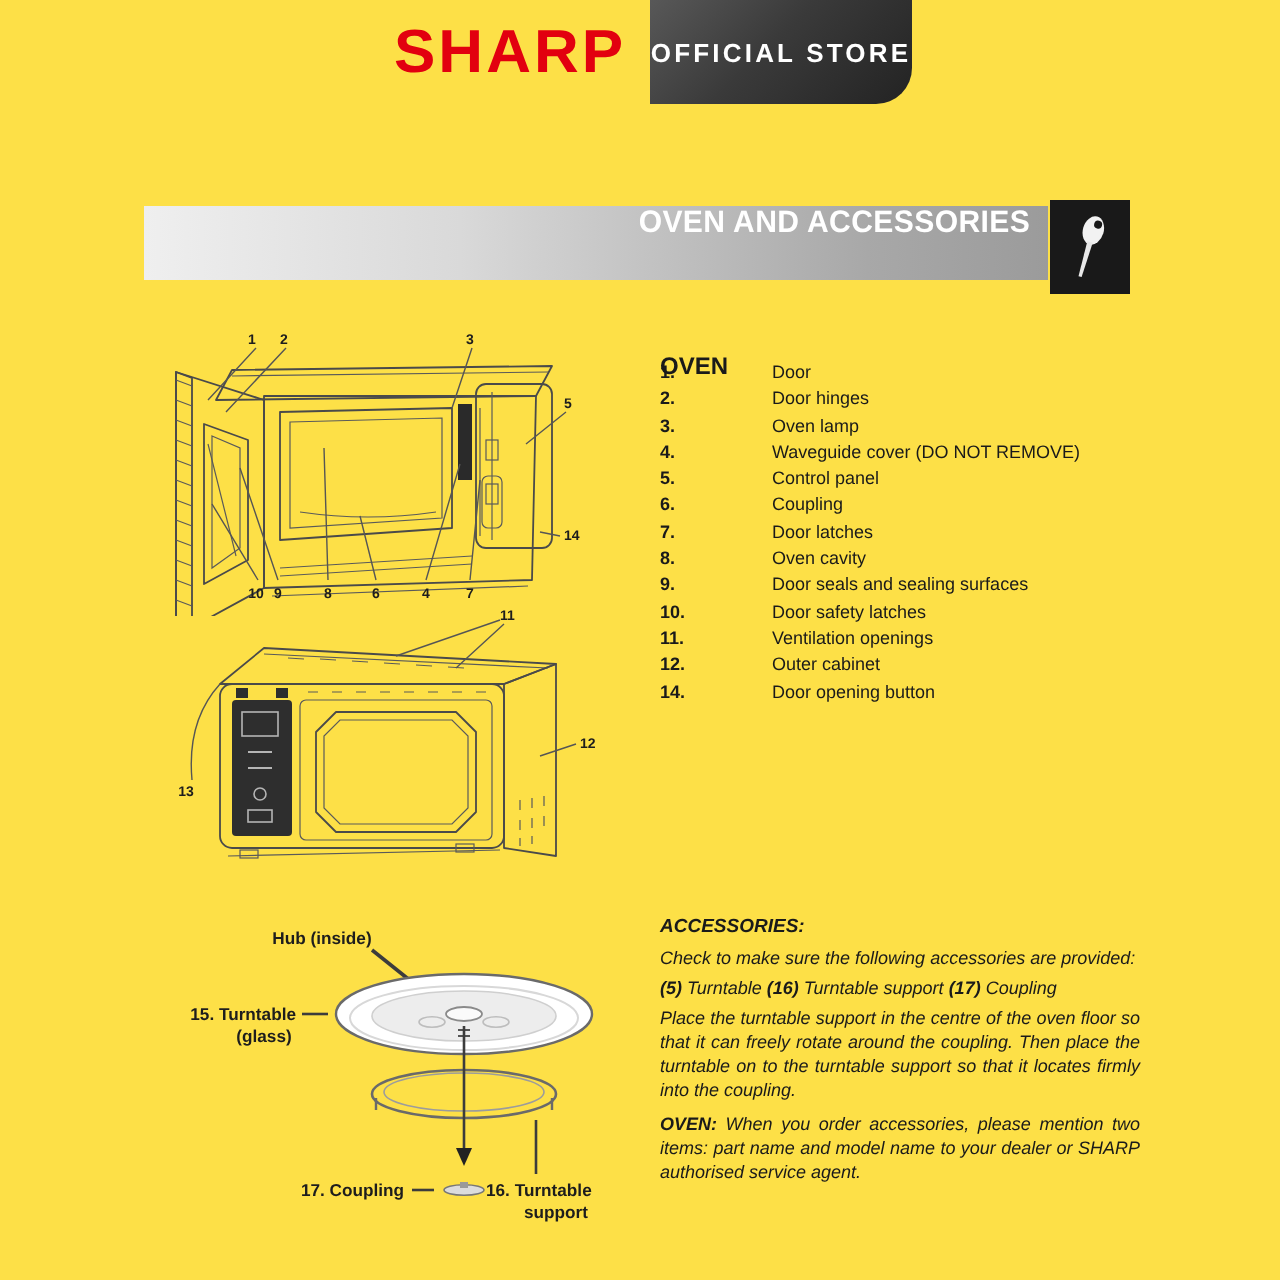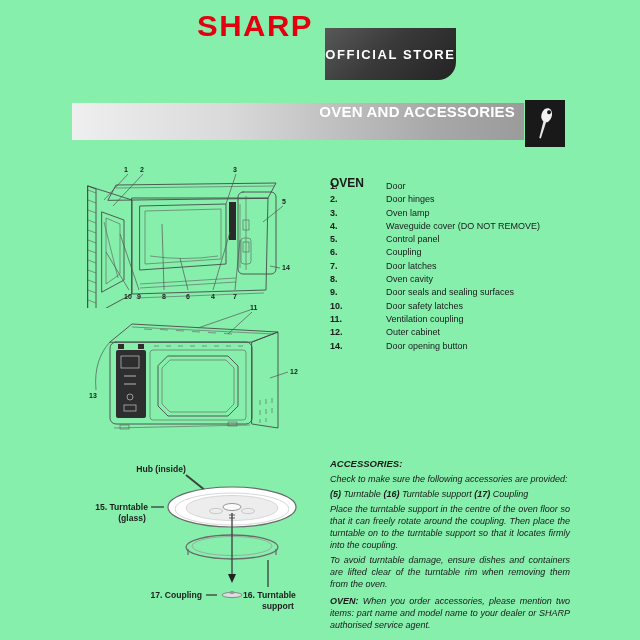--- a/index.html
+++ b/index.html
@@ -1,24 +1,24 @@
 <!DOCTYPE html>
 <html><head>
 <meta charset="utf-8">
 <style>
   html,body{margin:0;padding:0;background:#fff;}
-  .page{position:relative;width:640px;height:640px;background:#86efac;overflow:hidden;
+  .page{position:relative;width:640px;height:640px;background:#fde047;overflow:hidden;
         font-family:"Liberation Sans","DejaVu Sans",sans-serif;color:#1a1a1a;}
 
   
   .brand-logo{position:absolute;left:197px;top:8px;font-size:31px;font-weight:900;
               letter-spacing:1.5px;color:#e2000f;transform:scaleY(0.98);}
   .store-box{position:absolute;left:325px;top:0;width:131px;height:52px;
              background:linear-gradient(135deg,#585858 0%,#3a3a3a 45%,#232323 100%);
-             border-radius:0 0 18px 0;display:flex;align-items:center;justify-content:center;margin-top:28px;}
+             border-radius:0 0 18px 0;display:flex;align-items:center;justify-content:center;}
   .store-box span{color:#fff;font-size:13px;font-weight:700;letter-spacing:1.6px;}
 
   
   .banner{position:absolute;left:72px;top:103px;width:452px;height:37px;
           background:linear-gradient(to right,#efefef 0%,#d9d9d9 35%,#a8a8a8 80%,#9b9b9b 100%);
           display:flex;align-items:flex-start;justify-content:flex-end;}
   .banner-title{color:#ffffff;font-size:15.5px;font-weight:800;letter-spacing:0.2px;
                 padding-right:9px;transform:scaleX(0.97);transform-origin:right;}
   .banner-icon-box{position:absolute;left:525px;top:100px;width:40px;height:47px;background:#191919;
                    display:flex;align-items:center;justify-content:center;}
@@ -224,21 +224,21 @@
     <div class="part-row">
         <span class="part-num">9.</span>
         <span class="part-label">Door seals and sealing surfaces</span>
       </div>
     <div class="part-row">
         <span class="part-num">10.</span>
         <span class="part-label">Door safety latches</span>
       </div>
     <div class="part-row">
         <span class="part-num">11.</span>
-        <span class="part-label">Ventilation coupling</span>
+        <span class="part-label">Ventilation openings</span>
       </div>
     <div class="part-row">
         <span class="part-num">12.</span>
         <span class="part-label">Outer cabinet</span>
       </div>
     <div class="part-row">
         <span class="part-num">14.</span>
         <span class="part-label">Door opening button</span>
       </div>
   </div>
@@ -248,20 +248,19 @@
     <p>Check to make sure the following accessories are provided:</p>
     <p class="acc-items">
       <b>(5)</b>
       <span>Turntable</span>
       <b>(16)</b>
       <span>Turntable support</span>
       <b>(17)</b>
       <span>Coupling</span>
     </p>
     <p>Place the turntable support in the centre of the oven floor so that it can freely rotate around the coupling. Then place the turntable on to the turntable support so that it locates firmly into the coupling.</p>
-    <p>To avoid turntable damage, ensure dishes and containers are lifted clear of the turntable rim when removing them from the oven.</p>
     <p class="acc-note">
       <b>OVEN:</b>
       <span>When you order accessories, please mention two items: part name and model name to your dealer or SHARP authorised service agent.</span>
     </p>
   </div>
 
 </div>
 
 </body></html>

